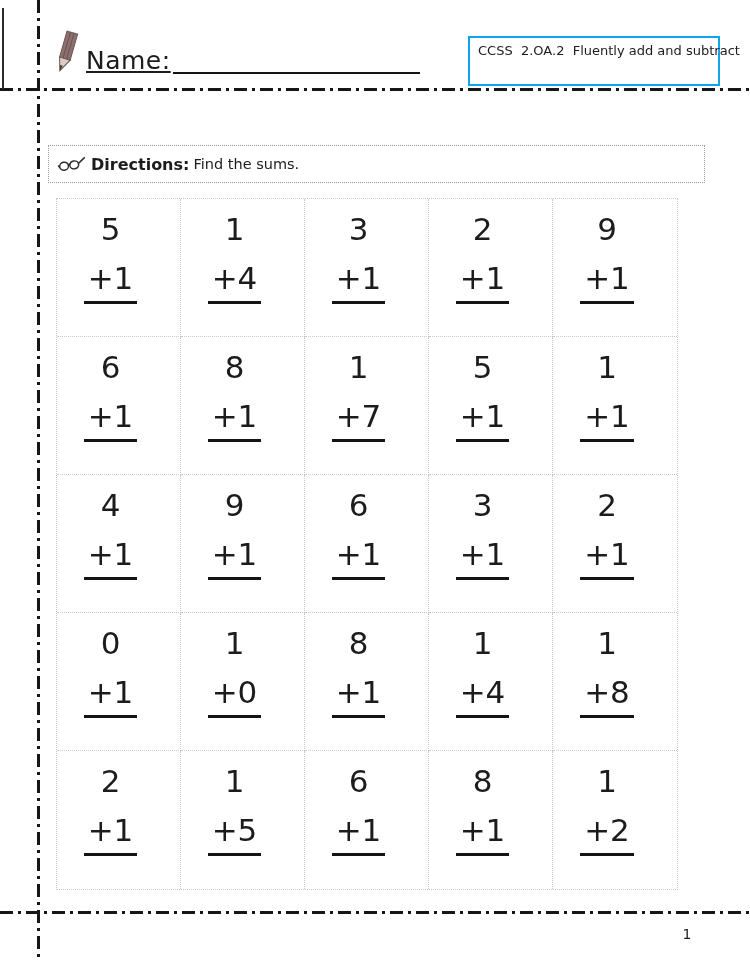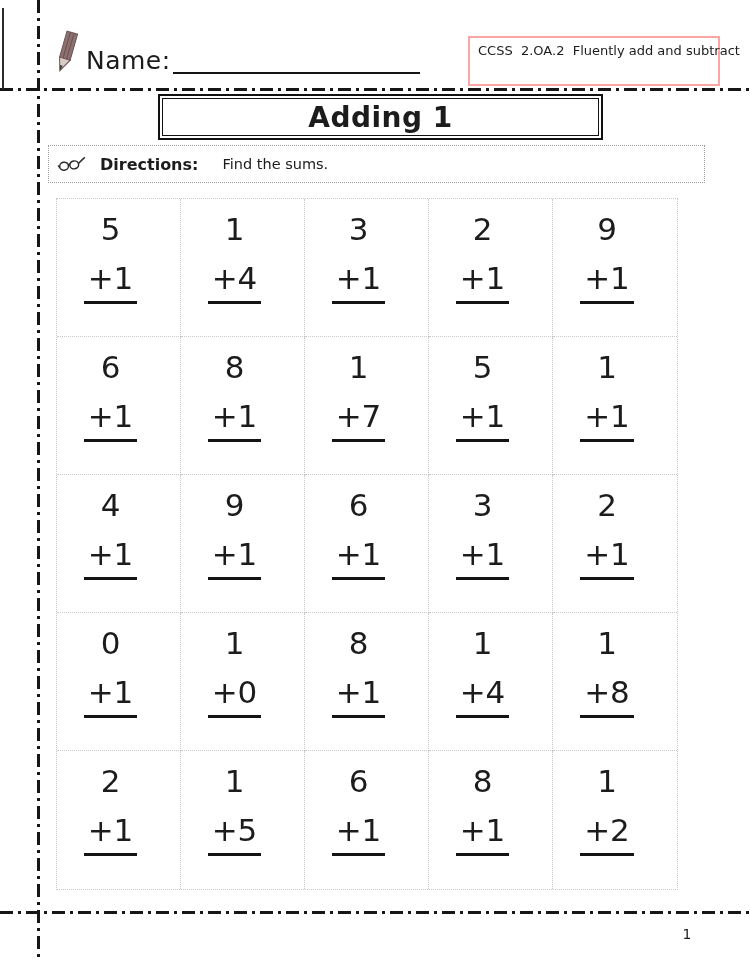--- a/index.html
+++ b/index.html
@@ -11,39 +11,39 @@
     background:repeating-linear-gradient(90deg,#161616 0 13px,transparent 13px 18px,#161616 18px 21px,transparent 21px 26px); }
   .cut-h.top { top:88px; }
   .cut-h.bottom { top:911px; }
   .cut-v { position:absolute; left:37px; top:0; width:3px; height:962px;
     background:repeating-linear-gradient(180deg,#161616 0 13px,transparent 13px 18px,#161616 18px 21px,transparent 21px 26px); }
   .edge-line { position:absolute; left:2px; top:8px; width:2px; height:81px; background:#2b2b2b; }
 
   
   .pencil { position:absolute; left:50px; top:30px; width:34px; height:46px; }
   .name-row { position:absolute; left:86px; top:46px; width:334px; height:28px; display:flex; }
-  .name-label { font-size:25px; letter-spacing:0.5px; }
+  .name-label { font-size:25px; letter-spacing:0.5px;text-decoration:underline; }
   .name-line { flex:1; border-bottom:2.5px solid #141414; margin-left:2px; }
   .ccss-box { position:absolute; left:468px; top:36px; width:232px; height:40px;
-    border:2px solid #fca5a5; padding:3px 8px; font-size:13px; line-height:19px; }
+    border:2px solid #0ea5e9; padding:3px 8px; font-size:13px; line-height:19px; }
   .ccss-box div { white-space:pre; }
 
   
   .title-box { position:absolute; left:158px; top:94px; width:445px; height:46px;
     border:2.5px solid #111; box-sizing:border-box; }
   .title-inner { position:absolute; inset:2px; border:1.5px solid #111;
     display:flex; align-items:center; justify-content:center; }
   .title { margin:0; font-size:28px; font-weight:bold; letter-spacing:0.5px; }
 
   
   .directions { position:absolute; left:48px; top:145px; width:657px; height:38px;
-    border:1.5px dotted #9a9a9a; box-sizing:border-box; display:flex; align-items:center; padding-left:8px;gap:9px; }
+    border:1.5px dotted #9a9a9a; box-sizing:border-box; display:flex; align-items:center; padding-left:8px; }
   .glasses { width:30px; height:18px; margin-right:4px; }
   .dir-label { font-size:16px; font-weight:bold; }
-  .dir-text { font-size:14.5px; margin-left:15px; }
+  .dir-text { font-size:14.5px; margin-left:4px; }
 
   
   .grid { position:absolute; left:56px; top:198px; width:622px; height:692px;
     display:grid; grid-template-columns:repeat(5,1fr); grid-template-rows:repeat(5,1fr);
     border:1.5px dotted #c9c9c9; box-sizing:border-box; }
   .cell { border-right:1.5px dotted #c9c9c9; border-bottom:1.5px dotted #c9c9c9;
     display:flex; flex-direction:column; align-items:center; padding-right:16px; box-sizing:border-box; }
   .cell:nth-child(5n) { border-right:none; }
   .cell:nth-child(n+21) { border-bottom:none; }
   .cell .top { font-size:31px; line-height:1.1; margin-top:13px; }
@@ -74,25 +74,20 @@
     </g>
   </svg>
   <div class="name-row">
     <span class="name-label">Name:</span>
     <span class="name-line"></span>
   </div>
   <div class="ccss-box">
     <div>CCSS  2.OA.2  Fluently add and subtract</div>
   </div>
 
-  <div class="title-box">
-    <div class="title-inner">
-      <h1 class="title">Adding 1</h1>
-    </div>
-  </div>
 
   <div class="directions">
     <svg class="glasses" viewBox="0 0 34 20">
       <g fill="none" stroke="#2b2b2b" stroke-width="1.7">
         <ellipse cx="8" cy="12.5" rx="5" ry="4.5" transform="rotate(-8 8 12.5)"></ellipse>
         <ellipse cx="19.5" cy="11" rx="5" ry="4.5" transform="rotate(-8 19.5 11)"></ellipse>
         <path d="M12.8 11.6 Q 14.2 9.6 14.8 10.8"></path>
         <path d="M24.3 9.5 Q 29 4.5 31.5 2.5"></path>
         <path d="M3.2 13.8 Q 1.8 13 1.5 11.5"></path>
       </g>

